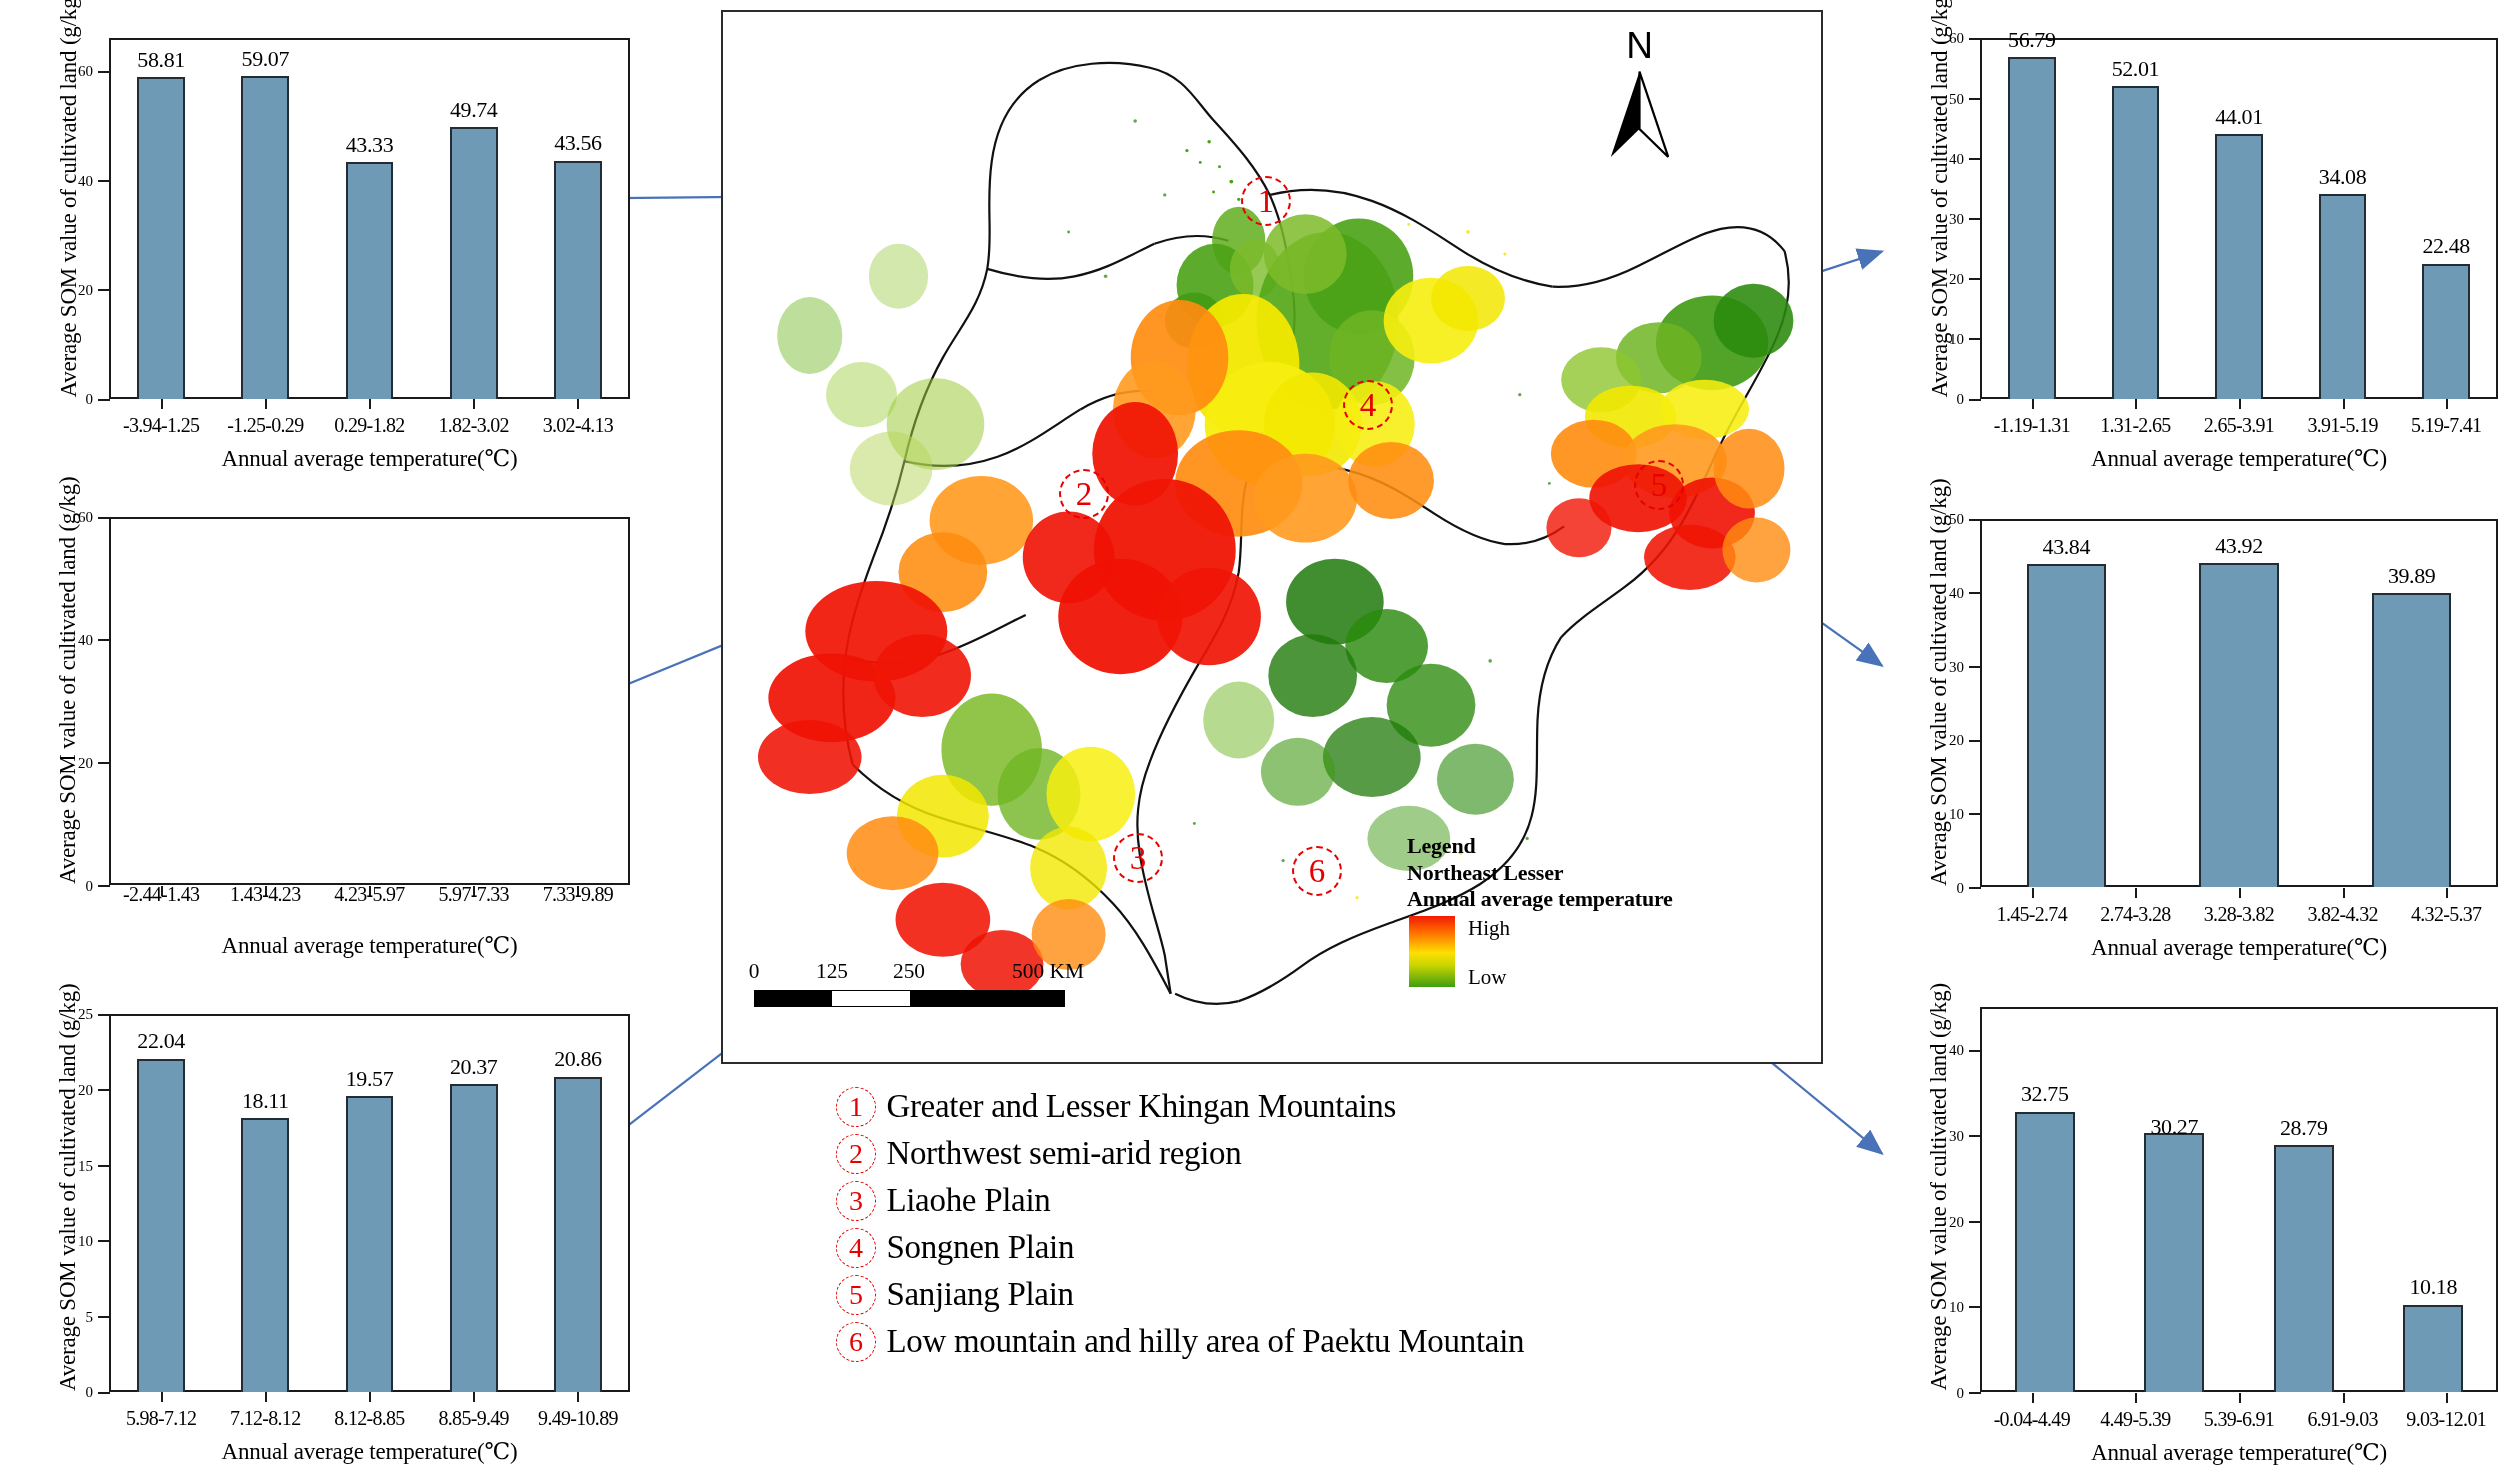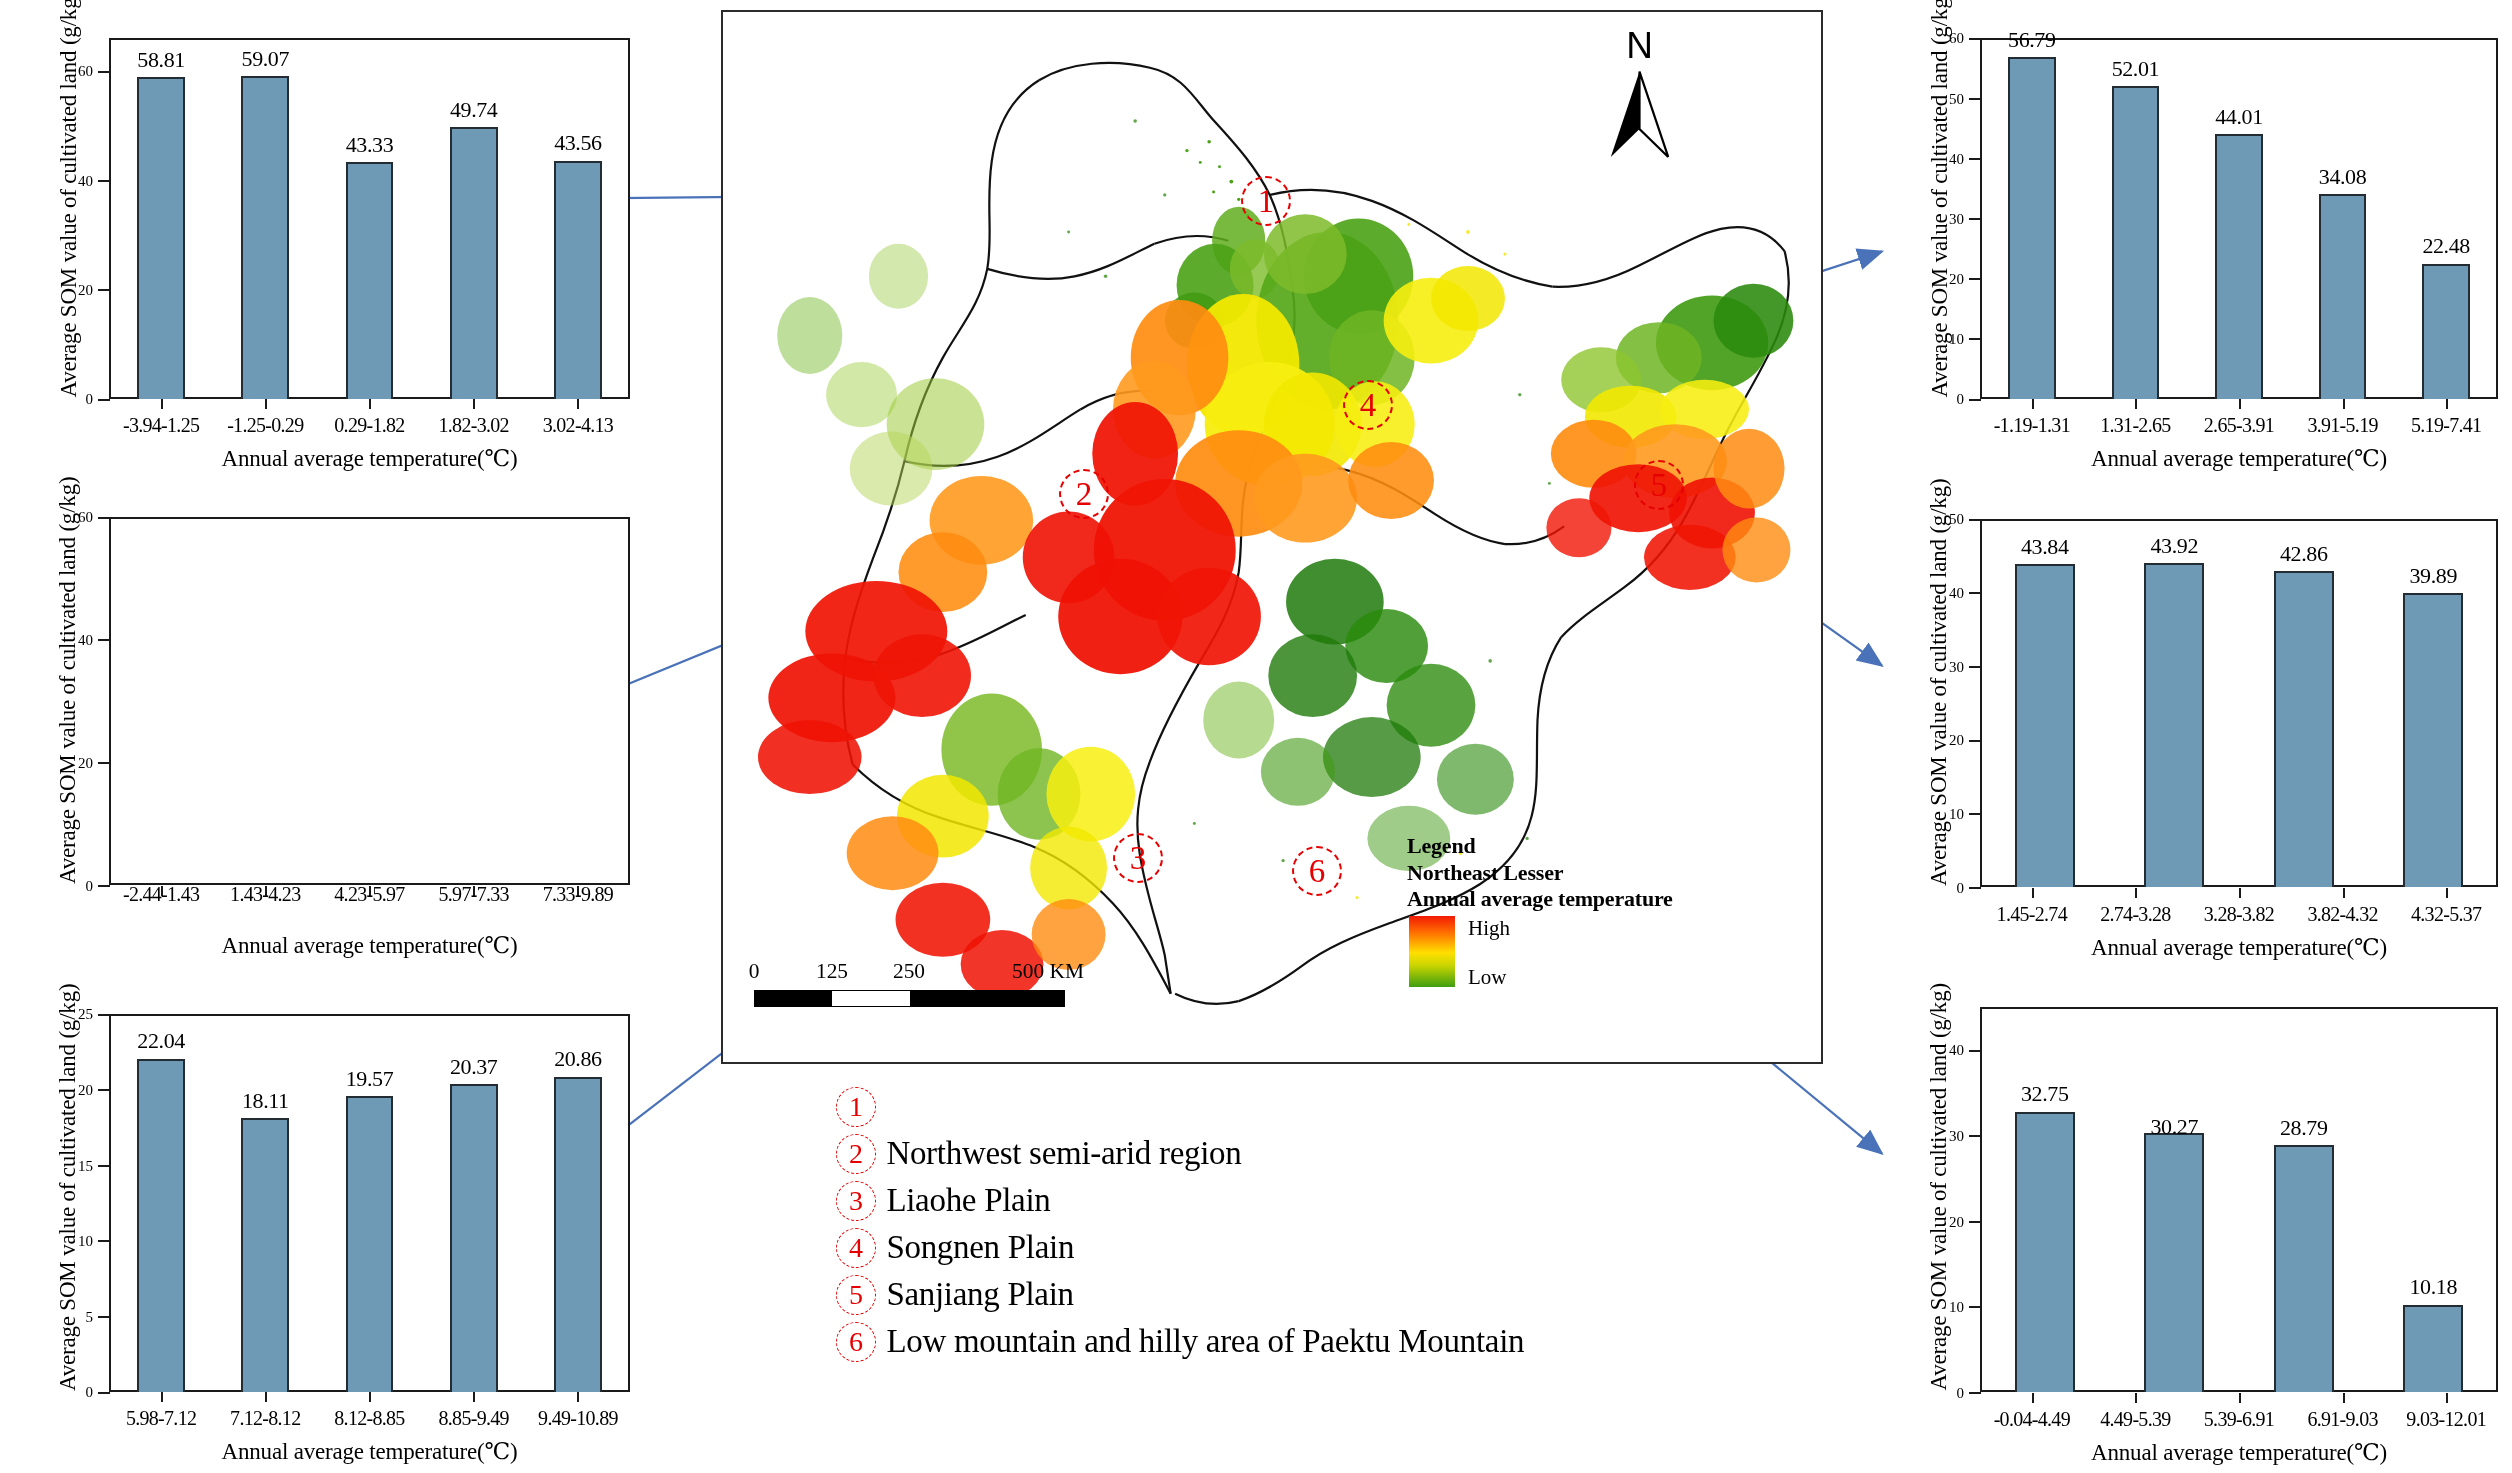--- a/index.html
+++ b/index.html
@@ -245,20 +245,21 @@
   <div class="marker" style="left:336px;top:457px;">2</div>
   <div class="marker" style="left:390px;top:821px;">3</div>
   <div class="marker" style="left:620px;top:368px;">4</div>
   <div class="marker" style="left:911px;top:448px;">5</div>
   <div class="marker" style="left:569px;top:834px;">6</div>
 </div>
 
 <div id="region-list">
     <div class="region-row">
       <div class="region-num">1</div>
+      <div class="region-name">Greater and Lesser Khingan Mountains</div>
     </div>
     <div class="region-row">
       <div class="region-num">2</div>
       <div class="region-name">Northwest semi-arid region</div>
     </div>
     <div class="region-row">
       <div class="region-num">3</div>
       <div class="region-name">Liaohe Plain</div>
     </div>
     <div class="region-row">
@@ -468,24 +469,20 @@
     <div class="bars" style="left: 109px; top: 38px; width: 518px; height: 368px; position: absolute;">
       <div class="barcell">
         <div class="barval" style="bottom: 327px;">43.84</div>
         <div class="bar" style="height: 323px;"></div>
       </div>
       <div class="barcell">
         <div class="barval" style="bottom: 328px;">43.92</div>
         <div class="bar" style="height: 324px;"></div>
       </div>
       <div class="barcell">
-        <div class="barval" style="bottom: 320px;">42.86</div>
-        <div class="bar" style="height: 316px;"></div>
-      </div>
-      <div class="barcell">
         <div class="barval" style="bottom: 298px;">39.89</div>
         <div class="bar" style="height: 294px;"></div>
       </div>
     </div>
     <div class="xtickmark" style="left: 161px; top: 407px; height: 10.4px;"></div>
     <div class="xtickmark" style="left: 264px; top: 407px; height: 10.4px;"></div>
     <div class="xtickmark" style="left: 368px; top: 407px; height: 10.4px;"></div>
     <div class="xtickmark" style="left: 472px; top: 407px; height: 10.4px;"></div>
     <div class="xtickmark" style="left: 575px; top: 407px; height: 10.4px;"></div>
     <div class="xticks" style="left: 109px; top: 422px; width: 518px;">

